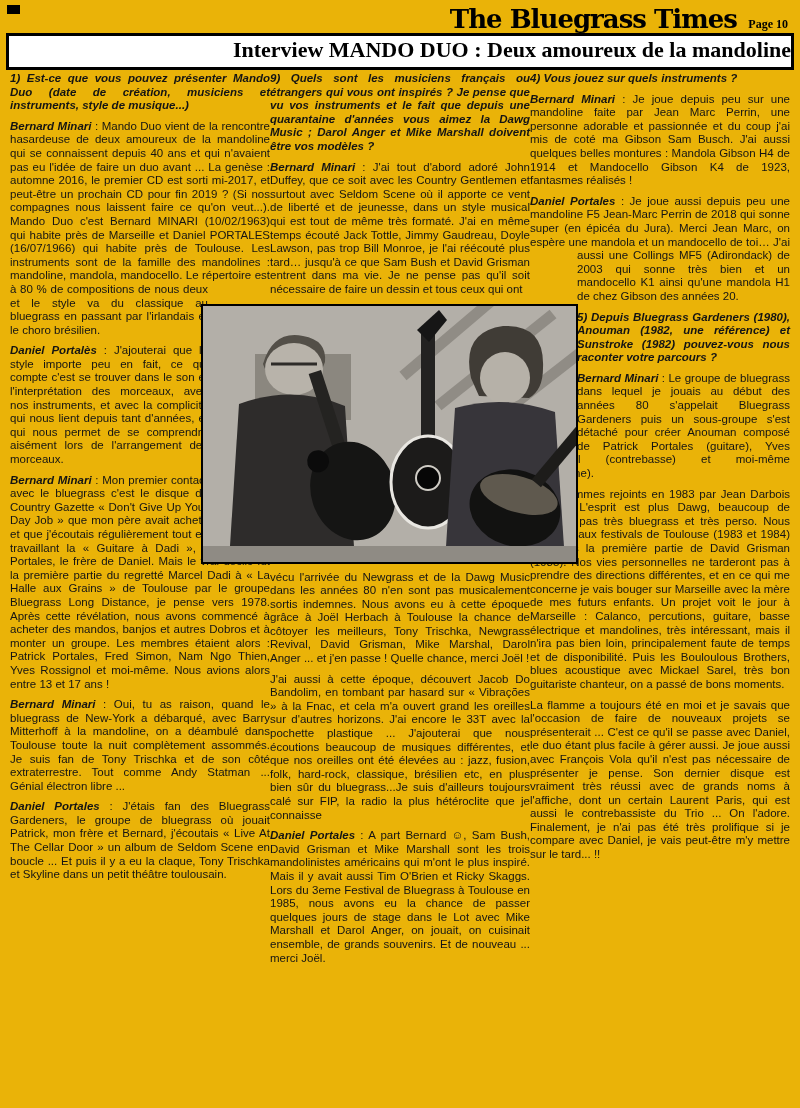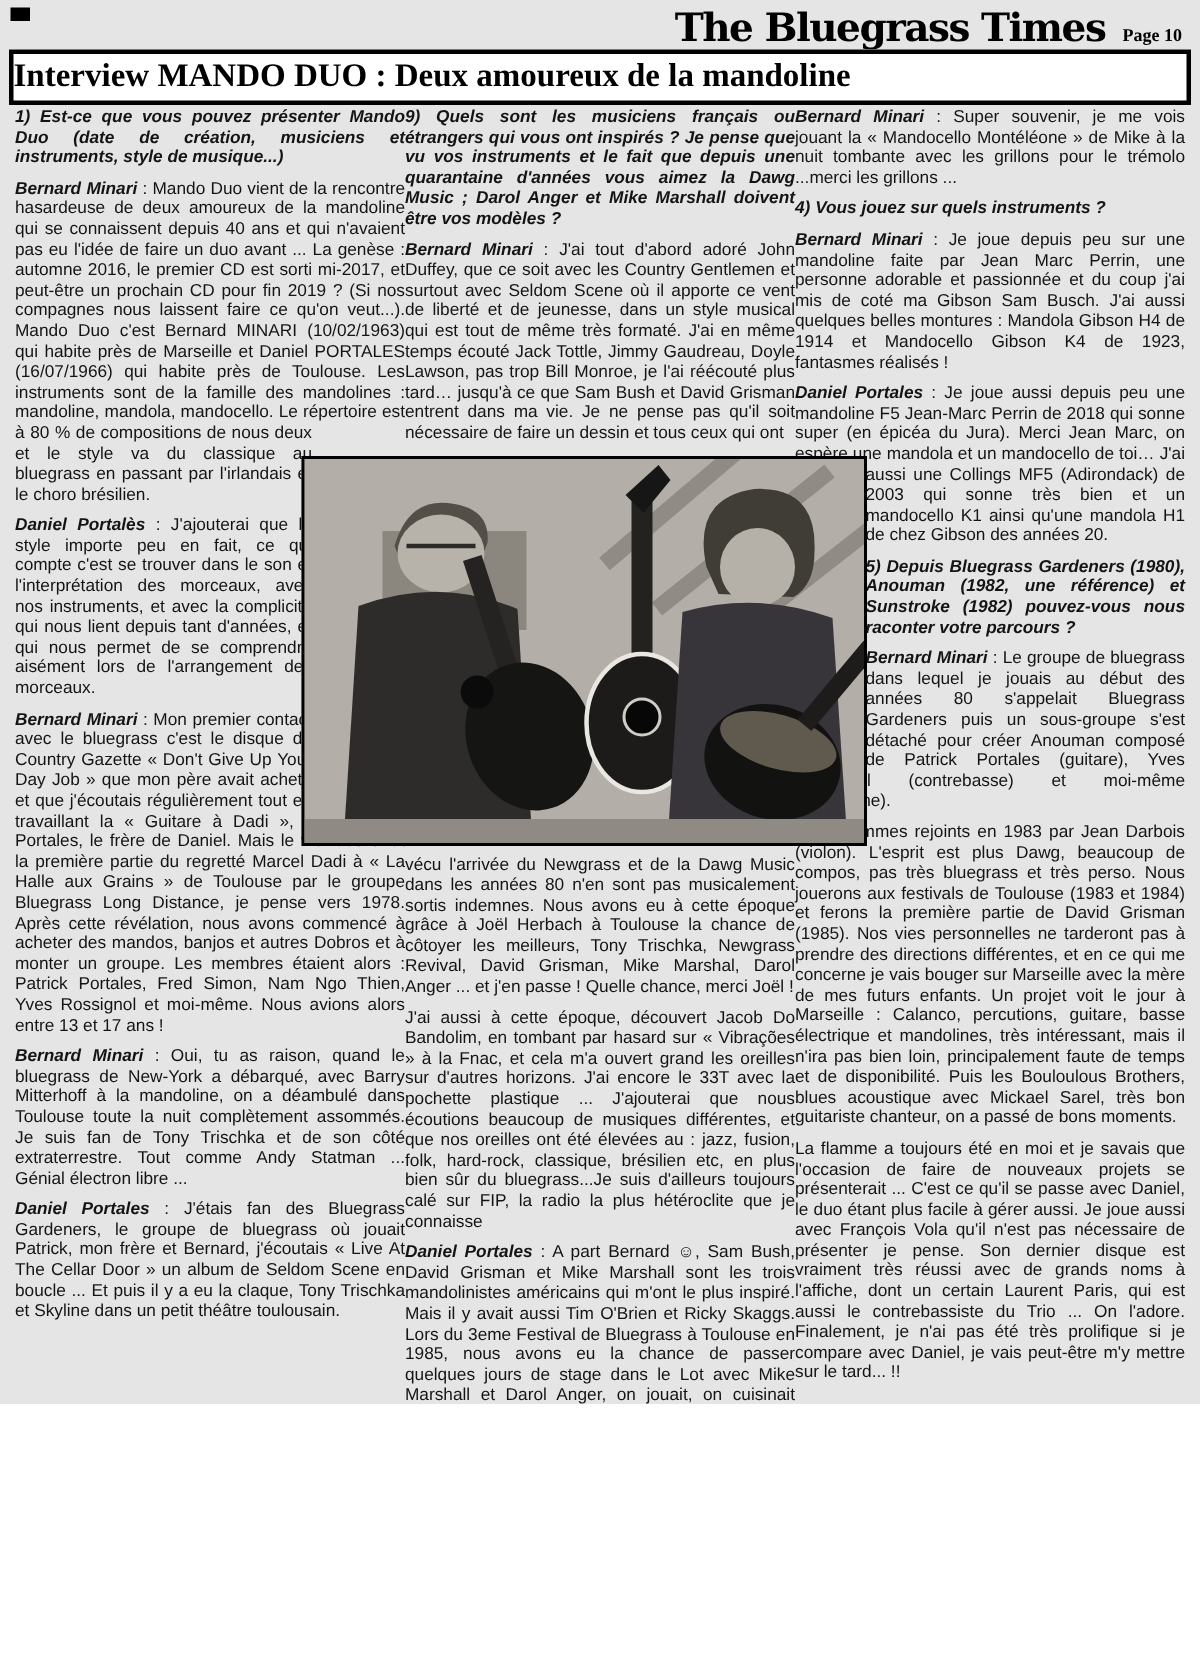--- a/index.html
+++ b/index.html
@@ -1,25 +1,25 @@
 <!DOCTYPE html>
 <html lang="fr"><head>
 <meta charset="utf-8">
 <style>
   html,body{margin:0;padding:0;background:#ffffff;}
-  .page{position:relative;width:800px;height:936px;background:#e5e5e5;color:#141414;
+  .page{position:relative;width:800px;height:1108px;background:#eab308;color:#141414;
         font-family:"Liberation Sans", sans-serif;overflow:hidden;}
   .corner-mark{position:absolute;left:7px;top:5px;width:13px;height:9px;background:#000;}
   .masthead{position:absolute;top:4px;right:12px;white-space:nowrap;}
   .masthead-title{font-family:"DejaVu Serif", serif;font-weight:bold;font-size:26px;
                   letter-spacing:-1px;color:#000;}
   .masthead-page{font-family:"Liberation Serif", serif;font-weight:bold;font-size:12px;
                  margin-left:7px;color:#000;}
   .headline-box{position:absolute;top:33px;left:6px;right:6px;border:3px solid #000;
-                text-align:left;padding:1px 0 4px 0;background:#fff;}
+                text-align:right;padding:1px 0 4px 0;background:#fff;}
   .headline{font-family:"Liberation Serif", serif;font-weight:bold;font-size:22px;color:#000;}
 
   .columns{position:absolute;top:72px;left:0;width:800px;display:flex;
            padding:0 10px;box-sizing:border-box;align-items:flex-start;}
   .col{flex:1 1 0;min-width:0;font-size:11.5px;line-height:13.6px;text-align:justify;}
   .col p{margin:0 0 7px 0;}
   .question{font-weight:bold;font-style:italic;margin:0 0 7px 0;}
   .speaker{font-weight:bold;font-style:italic;}
 
   
@@ -121,23 +121,20 @@
       </p>
       <p>
         <span>J'ai aussi à cette époque, découvert Jacob Do Bandolim, en tombant par hasard sur « Vibrações » à la Fnac, et cela m'a ouvert grand les oreilles sur d'autres horizons. J'ai encore le 33T avec la pochette plastique ... J'ajouterai que nous écoutions beaucoup de musiques différentes, et que nos oreilles ont été élevées au : jazz, fusion, folk, hard-rock, classique, brésilien etc, en plus bien sûr du bluegrass...Je suis d'ailleurs toujours calé sur FIP, la radio la plus hétéroclite que je connaisse</span>
       </p>
       <p>
         <b class="speaker">Daniel Portales</b><span> : A part Bernard ☺, Sam Bush, David Grisman et Mike Marshall sont les trois mandolinistes américains qui m'ont le plus inspiré. Mais il y avait aussi Tim O'Brien et Ricky Skaggs. Lors du 3eme Festival de Bluegrass à Toulouse en 1985, nous avons eu la chance de passer quelques jours de stage dans le Lot avec Mike Marshall et Darol Anger, on jouait, on cuisinait ensemble, de grands souvenirs. Et de nouveau ... merci Joël.</span>
       </p>
     </div>
 
     <div class="col">
-      <p>
-        <b class="speaker">Bernard Minari</b><span> : Super souvenir, je me vois jouant la « Mandocello Montéléone » de Mike à la nuit tombante avec les grillons pour le trémolo ...merci les grillons ...</span>
-      </p>
       <p class="question">4) Vous jouez sur quels instruments ?</p>
       <p>
         <b class="speaker">Bernard Minari</b><span> : Je joue depuis peu sur une mandoline faite par Jean Marc Perrin, une personne adorable et passionnée et du coup j'ai mis de coté ma Gibson Sam Busch. J'ai aussi quelques belles montures : Mandola Gibson H4 de 1914 et Mandocello Gibson K4 de 1923, fantasmes réalisés !</span>
       </p>
       <p>
         <b class="speaker">Daniel Portales</b><span> : Je joue aussi depuis peu une mandoline F5 Jean-Marc Perrin de 2018 qui sonne super (en épicéa du Jura). Merci Jean Marc, on espère une mandola et un mandocello de toi… </span><span class="spacer-left"></span><span>J'ai aussi une Collings MF5 (Adirondack) de 2003 qui sonne très bien et un mandocello K1 ainsi qu'une mandola H1 de chez Gibson des années 20.</span>
       </p>
       <p class="question">5) Depuis Bluegrass Gardeners (1980), Anouman (1982, une référence) et Sunstroke (1982) pouvez-vous nous raconter votre parcours ?</p>
       <p>
         <b class="speaker">Bernard Minari</b><span> : Le groupe de bluegrass dans lequel je jouais au début des années 80 s'appelait Bluegrass Gardeners puis un sous-groupe s'est détaché pour créer Anouman composé de Patrick Portales (guitare), Yves Rossignol (contrebasse) et moi-même (mandoline).</span>

